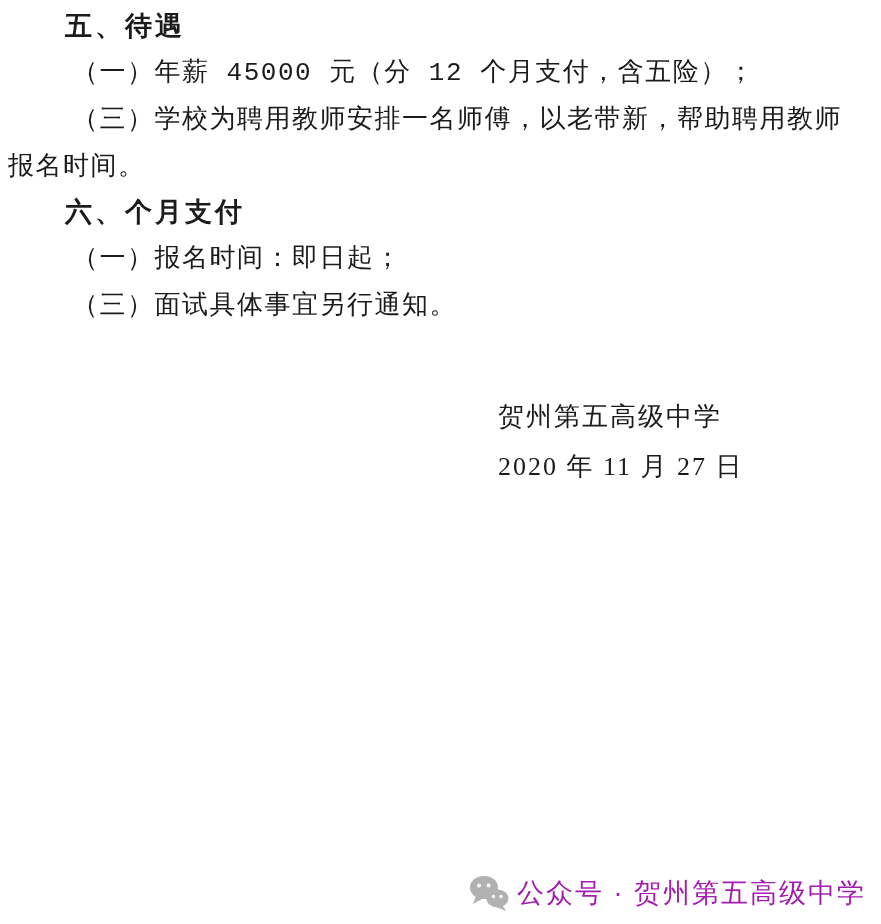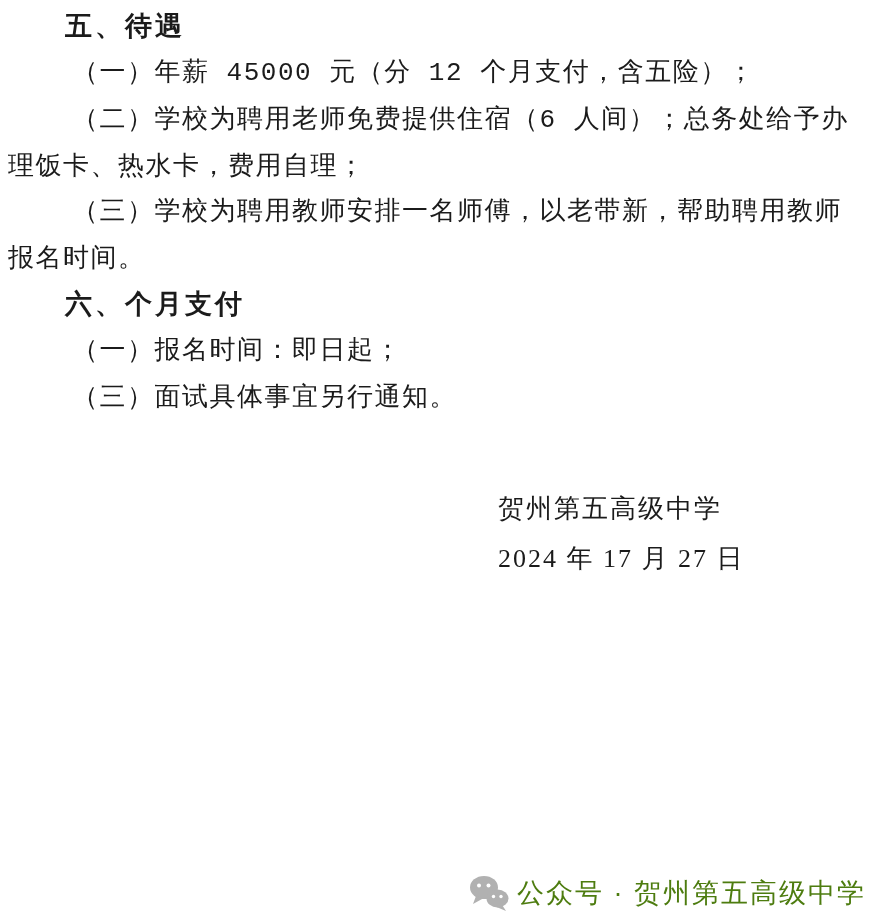--- a/index.html
+++ b/index.html
@@ -55,21 +55,21 @@
   .sig-line + .sig-line {
     margin-top: 5px;
   }
   .footer {
     position: absolute;
     right: 15px;
     bottom: 13px;
     display: flex;
     align-items: center;
     gap: 8px;
-    color: #4d7c0f;
+    color: #a21caf;
     font-family: "Liberation Sans", sans-serif;
     font-size: 27px;
     letter-spacing: 2px;
   }
   .wechat-icon {
     display: inline-flex;
     width: 40px;
     height: 36px;
   }
 </style>
@@ -77,42 +77,38 @@
 <body>
 
 <div class="doc">
 
   <section>
     <h2 class="heading">五、待遇</h2>
     <div class="item">
       <div class="line indent">（一）年薪 45000 元（分 12 个月支付，含五险）；</div>
     </div>
     <div class="item">
-      <div class="line indent">（二）学校为聘用老师免费提供住宿（6 人间）；总务处给予办</div>
-      <div class="line">理饭卡、热水卡，费用自理；</div>
-    </div>
-    <div class="item">
       <div class="line indent">（三）学校为聘用教师安排一名师傅，以老带新，帮助聘用教师</div>
       <div class="line">报名时间。</div>
     </div>
   </section>
 
   <section>
     <h2 class="heading">六、个月支付</h2>
     <div class="item">
       <div class="line indent">（一）报名时间：即日起；</div>
     </div>
     <div class="item">
       <div class="line indent">（三）面试具体事宜另行通知。</div>
     </div>
   </section>
 
   <div class="signature">
     <div class="sig-line">贺州第五高级中学</div>
-    <div class="sig-line">2024 年 17 月 27 日</div>
+    <div class="sig-line">2020 年 11 月 27 日</div>
   </div>
 
 </div>
 
 <div class="footer">
   <span class="wechat-icon">
     <svg viewBox="0 0 40 36" width="40" height="36" xmlns="http://www.w3.org/2000/svg" aria-hidden="true">
       <ellipse cx="15" cy="12.5" rx="14" ry="11.5" fill="#b1b1b1"></ellipse>
       <polygon points="7,21 4,29 14,23.5" fill="#b1b1b1"></polygon>
       <circle cx="10" cy="10.5" r="2" fill="#ffffff"></circle>

